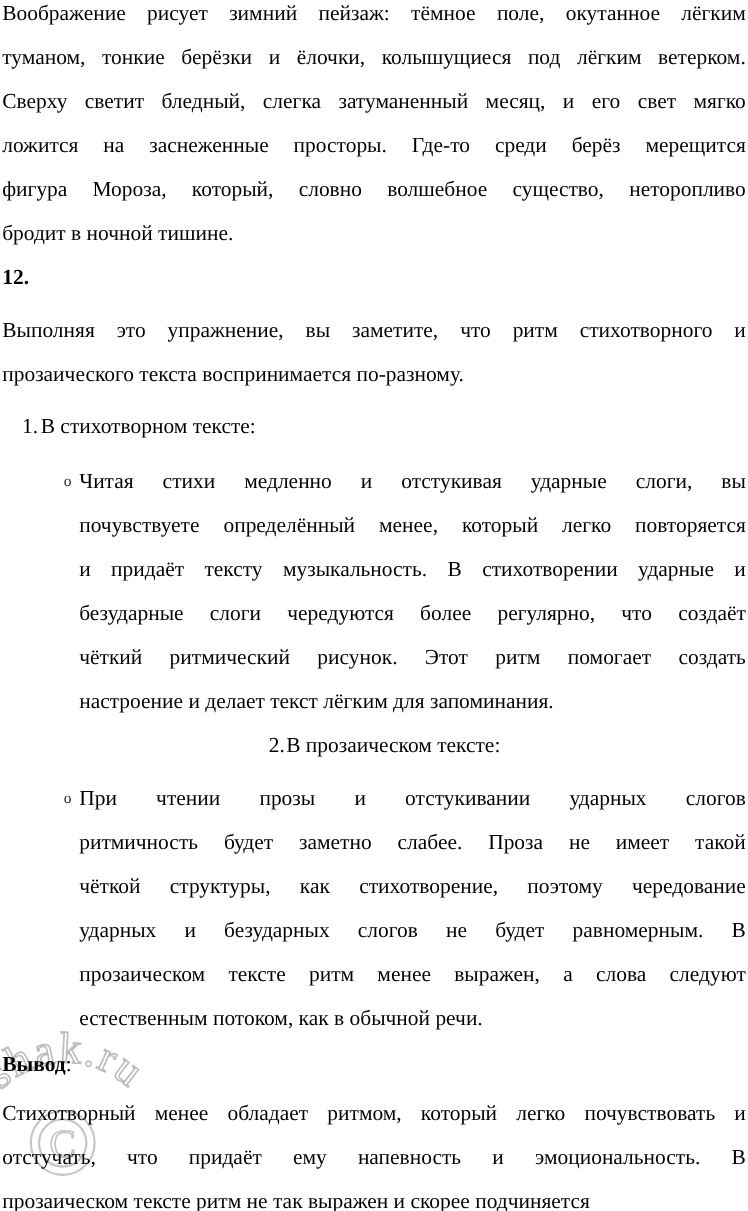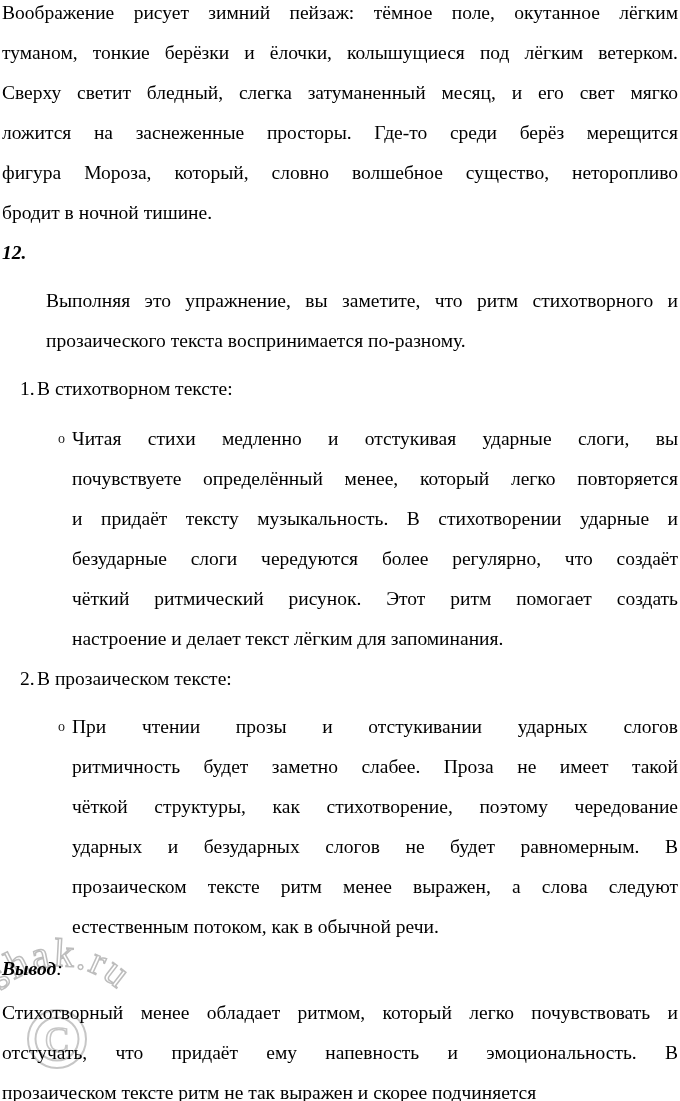--- a/index.html
+++ b/index.html
@@ -31,30 +31,29 @@
     white-space: normal;
     overflow: visible;
   }
   .line.last {
     text-align-last: left;
   }
   .heading-row {
     line-height: 40px;
     height: 40px;
     font-weight: bold;
-    font-style: italic;
   }
-  .lead-para { margin-top: 8px; margin-left: 44px; }
+  .lead-para { margin-top: 8px; }
   .item-head {
     line-height: 40px;
     height: 40px;
     padding-left: 18px;
   }
   .item-head.first { margin-top: 8px; }
-  .item-head.second { margin-top: 0; }
+  .item-head.second { margin-top: 0; text-align: center; }
   .item-num {
     display: inline-block;
     width: 17px;
     font-weight: normal;
   }
   .item-title b { font-weight: normal; }
   .bullet-block {
     position: relative;
     padding-left: 70px;
   }

